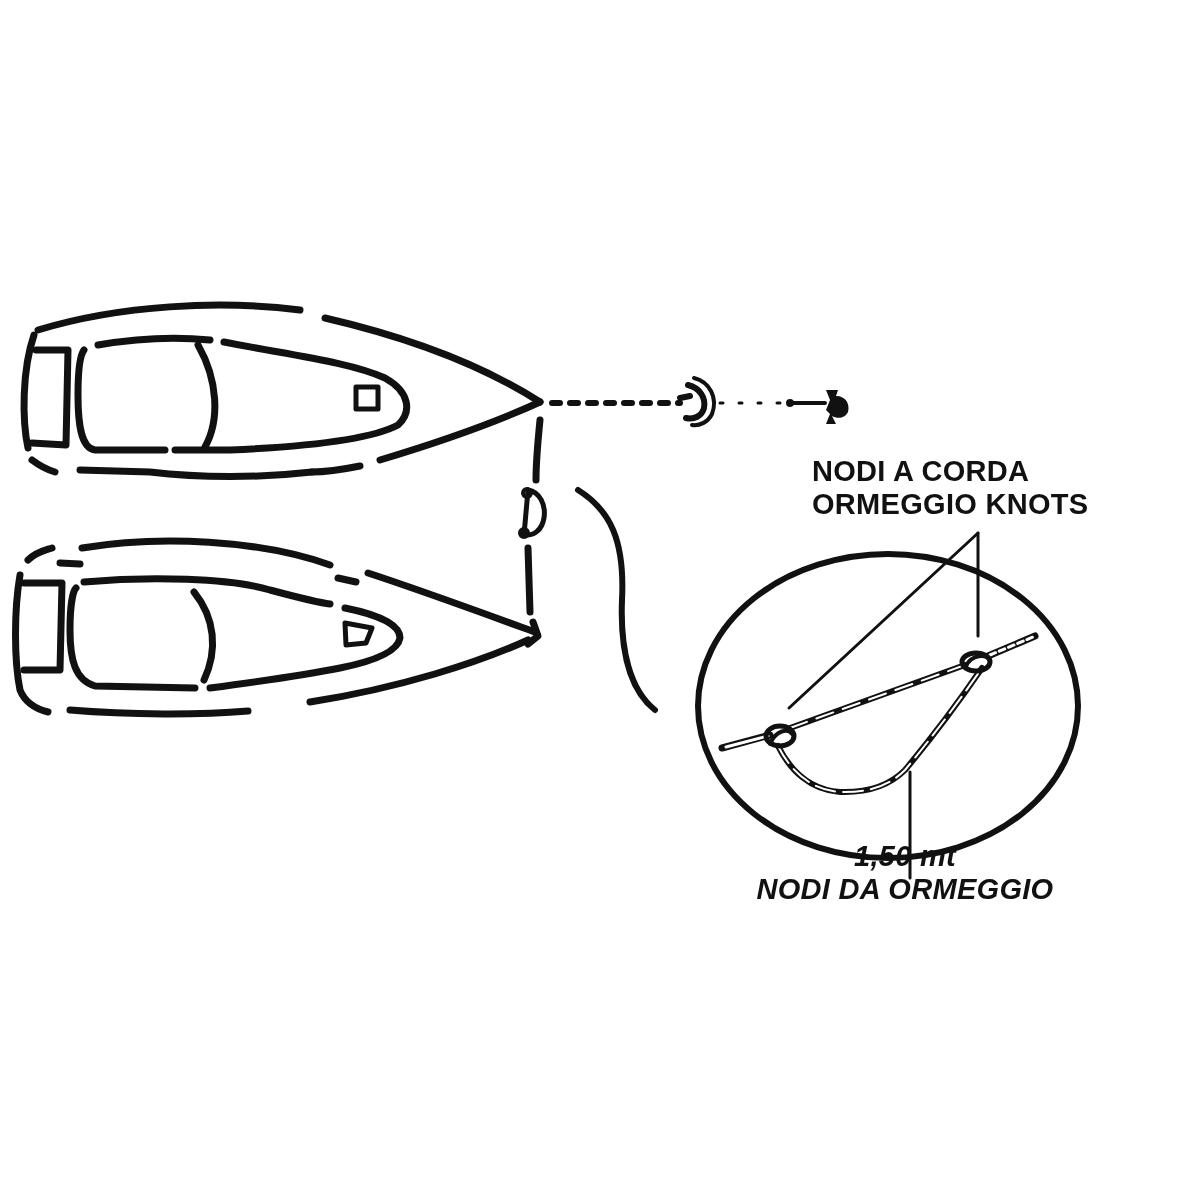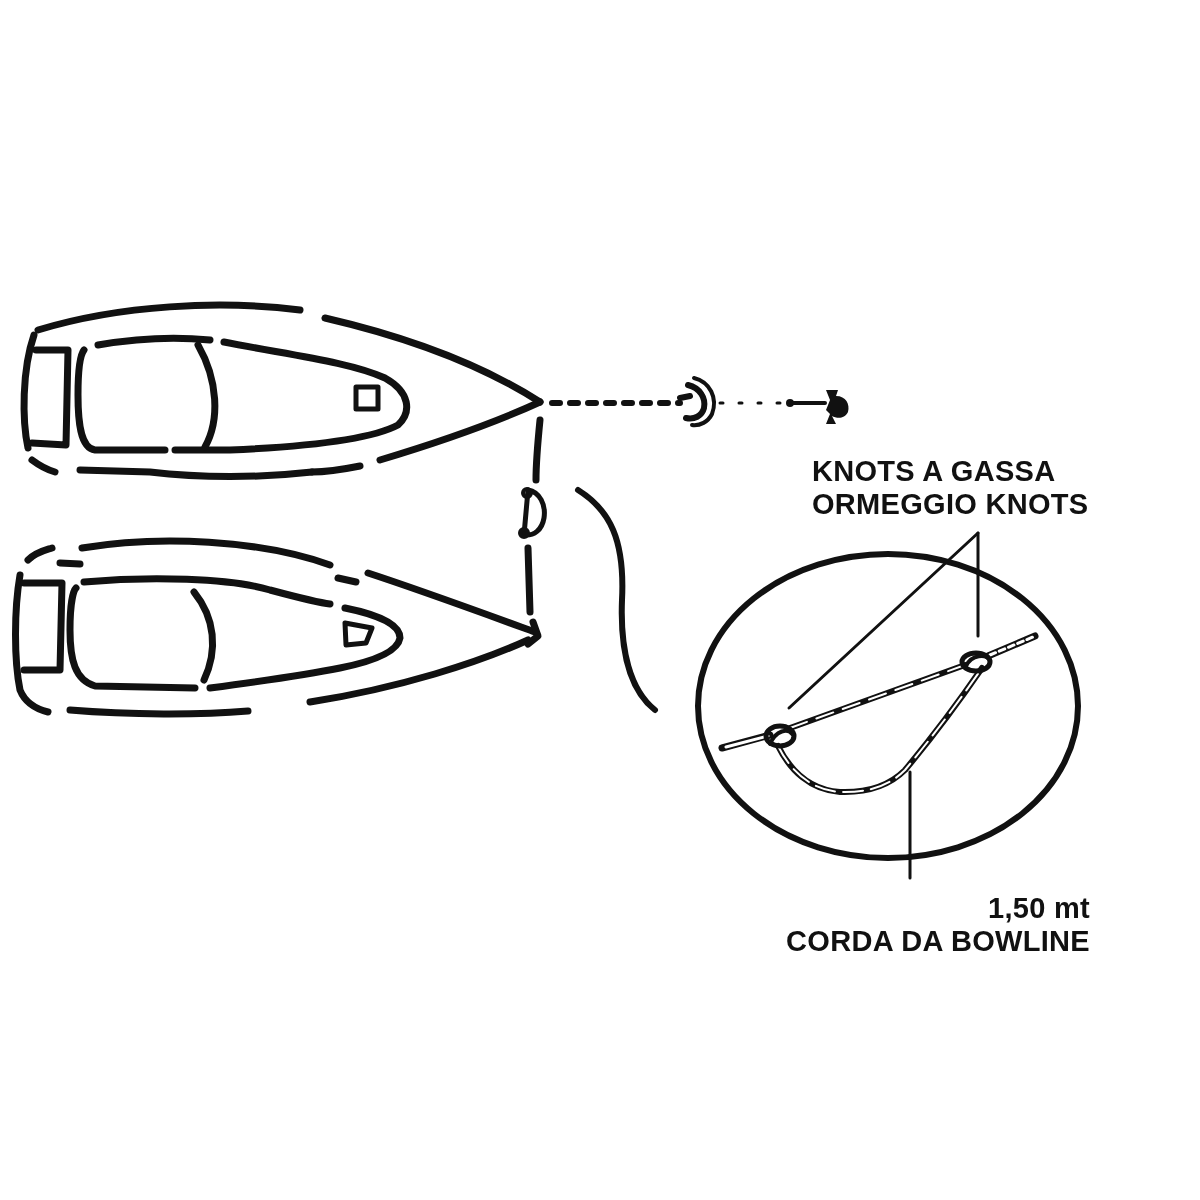--- a/index.html
+++ b/index.html
@@ -13,21 +13,21 @@
       position: absolute;
       font-family: "Liberation Sans", sans-serif;
       font-weight: bold;
       color: #111111;
       font-size: 29px;
       line-height: 33px;
       letter-spacing: 0.3px;
       white-space: nowrap;
     }
     .lbl-knots { left: 812px; top: 455px; text-align: left; }
-    .lbl-rope { left: 720px; top: 892px; width: 370px; text-align: right; }
+    .lbl-rope { left: 720px; top: 840px; width: 370px; text-align: center; font-style: italic; }
   </style>
 </head>
 <body>
 
 <svg id="diagram" viewBox="0 0 1200 1200" xmlns="http://www.w3.org/2000/svg">
 
   <g>
     <path class="stroke hull" d="M38 330 C120 305 220 300 300 310"></path>
     <path class="stroke hull" d="M325 318 C420 340 490 370 540 402"></path>
     <path class="stroke hull" d="M540 402 C490 425 430 445 380 460"></path>
@@ -117,20 +117,20 @@
   </g>
 
   <g>
     <path class="stroke" style="stroke-width:3" d="M978 533 L789 708"></path>
     <path class="stroke" style="stroke-width:3" d="M978 533 L978 636"></path>
     <path class="stroke" style="stroke-width:3" d="M910 772 L910 878"></path>
   </g>
 </svg>
 
 <div class="label lbl-knots">
-  <div>KNOTS A GASSA</div>
+  <div>NODI A CORDA</div>
   <div>ORMEGGIO KNOTS</div>
 </div>
 
 <div class="label lbl-rope">
   <div>1,50 mt</div>
-  <div>CORDA DA BOWLINE</div>
+  <div>NODI DA ORMEGGIO</div>
 </div>
 
 </body></html>

